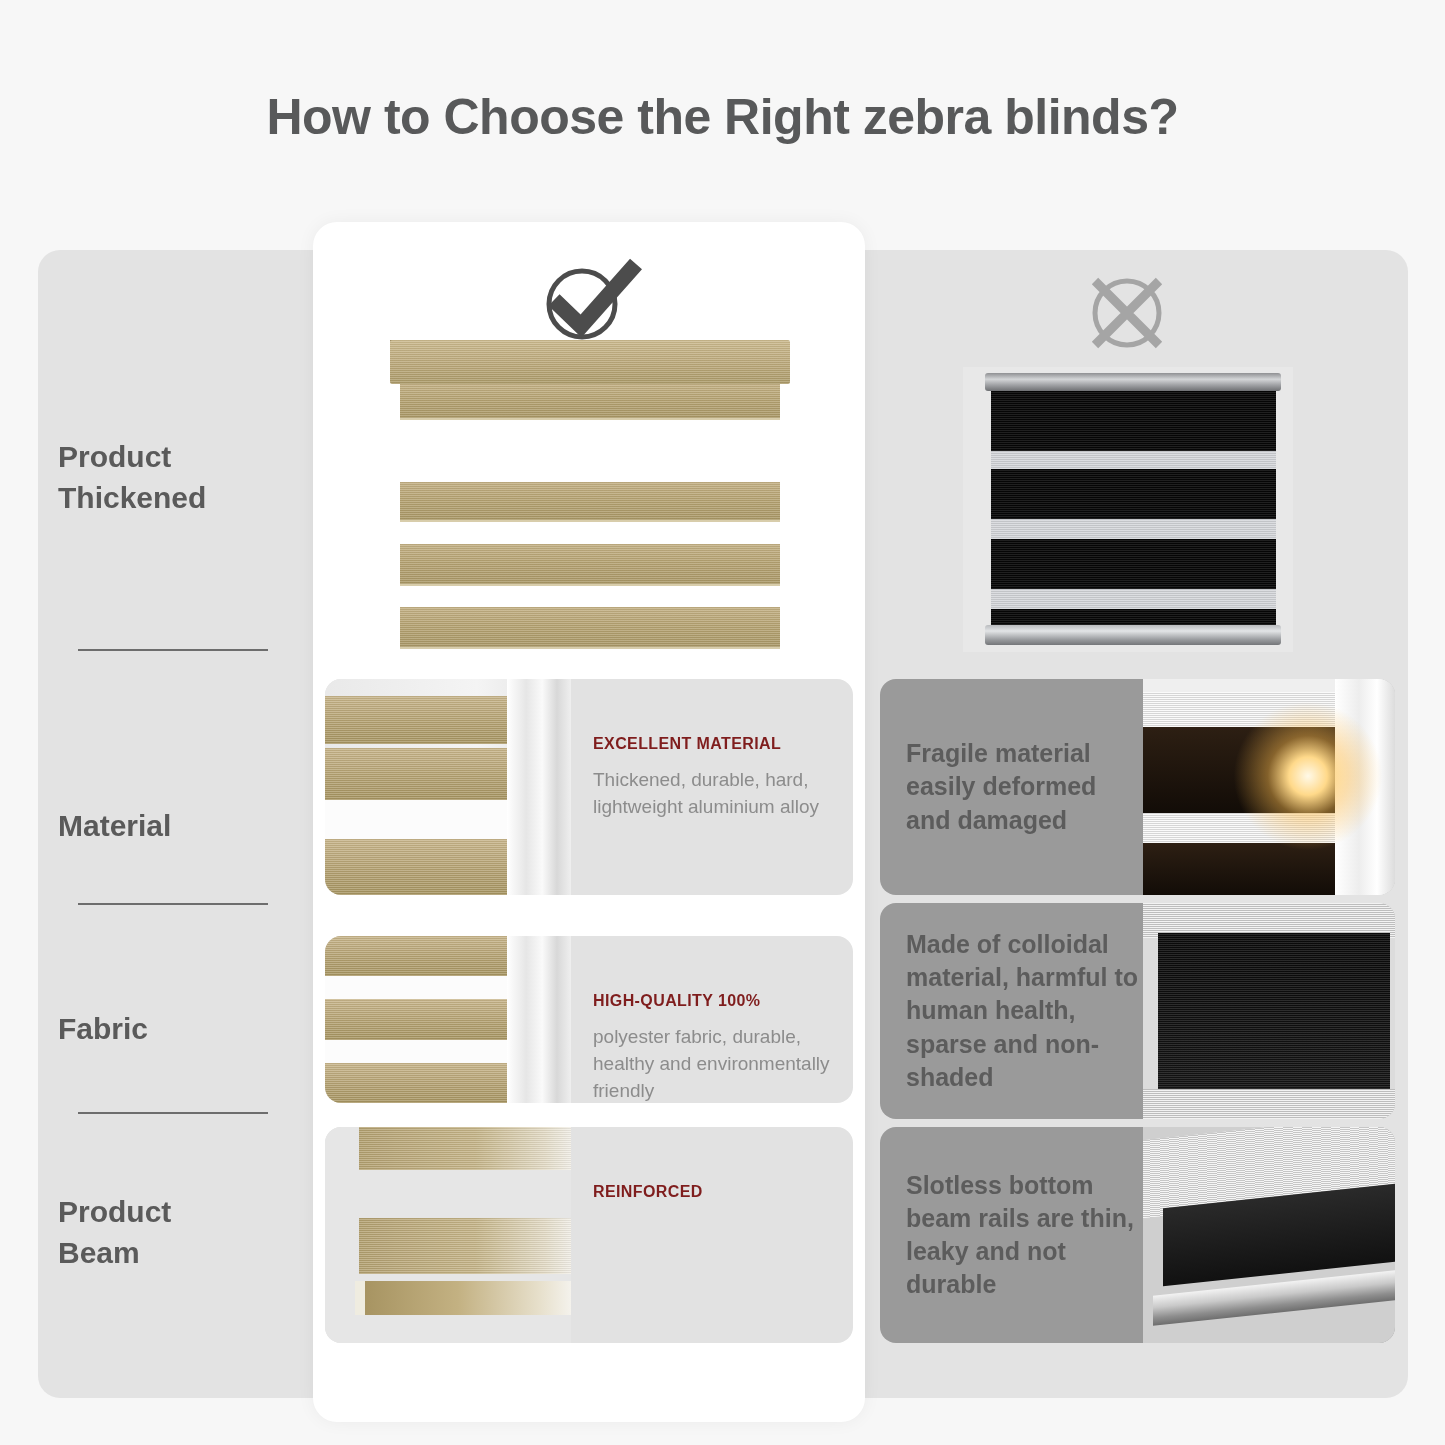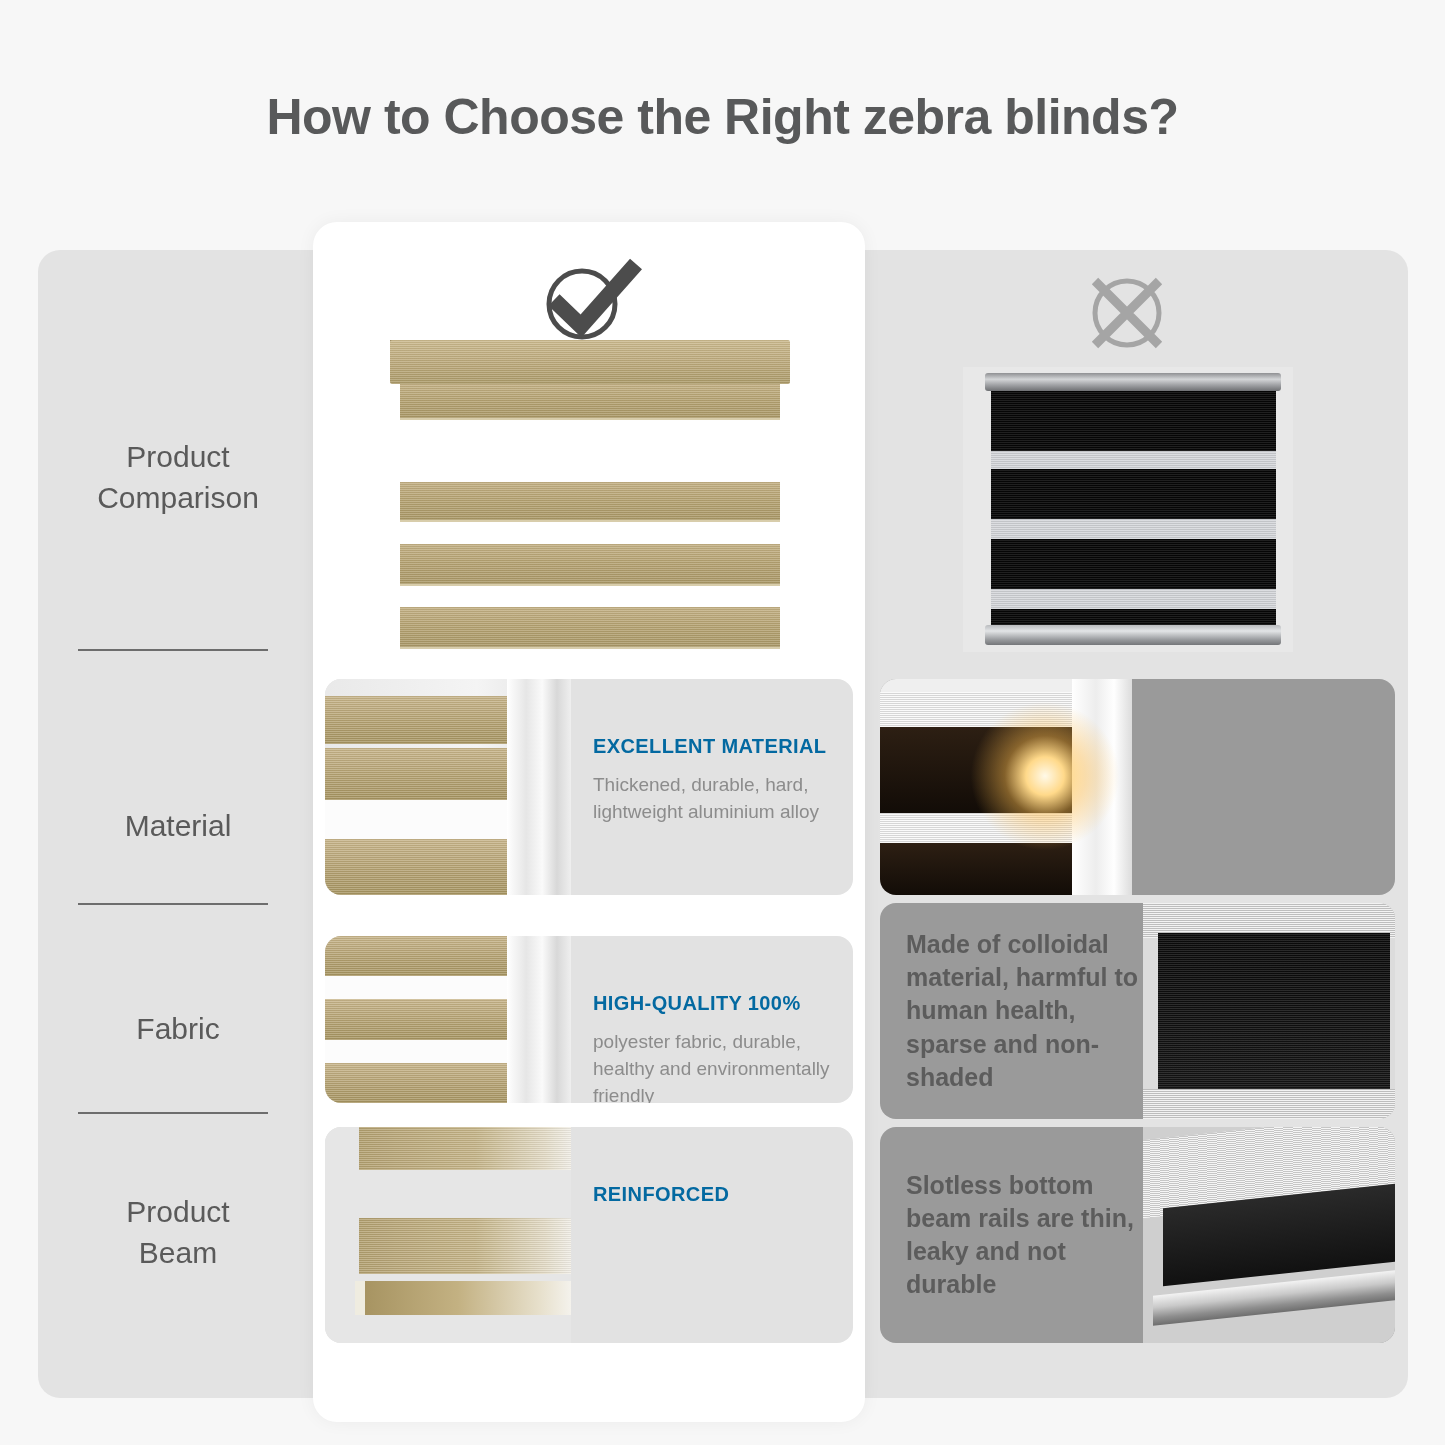--- a/index.html
+++ b/index.html
@@ -31,22 +31,22 @@
   #good-card {
     position: absolute; left: 313px; top: 222px;
     width: 552px; height: 1200px;
     background: #ffffff; border-radius: 24px;
     box-shadow: 0 0 18px rgba(0,0,0,0.05);
   }
 
   
   .row-label {
     position: absolute; left: 58px; width: 240px;
-    text-align: center;
-    font-size: 30px; font-weight: normal; color: #5a5a5a;
+    text-align: left;
+    font-size: 30px; font-weight: bold; color: #5a5a5a;
     line-height: 1.35;
   }
   #lbl-0 { top: 437px; }
   #lbl-1 { top: 770px; margin-top: 36px; }
   #lbl-2 { top: 993px; margin-top: 16px; }
   #lbl-3 { top: 1192px; }
 
   .divider {
     position: absolute; left: 78px; width: 190px; height: 2px;
     background: #6d6d6d;
@@ -135,21 +135,21 @@
   #good-feat-0 { top: 679px; height: 216px; }
   #good-feat-1 { top: 936px; height: 167px; }
   #good-feat-2 { top: 1127px; height: 216px; }
   #bad-feat-0  { top: 679px; height: 216px; }
   #bad-feat-1  { top: 903px; height: 216px; }
   #bad-feat-2  { top: 1127px; height: 216px; }
 
   .feat-photo { position: relative; flex: 0 0 246px; overflow: hidden; }
   .feat-text { flex: 1; padding: 56px 0 0 22px; }
   .feat-title {
-    font-size: 20px; font-weight: bold; color: #0369a1;
+    font-size: 16px; font-weight: bold; color: #7f1d1d;
     letter-spacing: 0.4px; margin-bottom: 14px;
   }
   .feat-desc {
     font-size: 19px; color: #8c8c8c; line-height: 1.42;
     max-width: 262px;
   }
 
   .bad-text {
     flex: 1; padding: 0 0 0 26px;
     display: flex; align-items: center;
@@ -253,21 +253,21 @@
 <div id="stage">
 
   <div id="title">How to Choose the Right zebra blinds?</div>
 
   <div id="board"></div>
 
   <div id="good-card"></div>
 
   <div class="row-label" id="lbl-0">
     <div>Product</div>
-    <div>Comparison</div>
+    <div>Thickened</div>
   </div>
   <div class="row-label" id="lbl-1">
     <div>Material</div>
   </div>
   <div class="row-label" id="lbl-2">
     <div>Fabric</div>
   </div>
   <div class="row-label" id="lbl-3">
     <div>Product</div>
     <div>Beam</div>
@@ -340,20 +340,23 @@
       <div class="bb-slat" style="top:0;height:20%"></div>
       <div class="bb-slat" style="top:42%;height:26%"></div>
       <div class="bb-bar"></div>
     </div>
     <div class="feat-text">
       <div class="feat-title">REINFORCED</div>
     </div>
   </div>
 
   <div class="feat-card bad-feat" id="bad-feat-0">
+    <div class="bad-text">
+      <div class="bad-line">Fragile material easily deformed and damaged</div>
+    </div>
     <div class="bad-photo">
       <div class="sun-photo">
         <div class="sp-light" style="top:6%;height:16%"></div>
         <div class="sp-dark" style="top:22%;height:40%"></div>
         <div class="sp-light" style="top:62%;height:14%"></div>
         <div class="sp-dark" style="top:76%;height:24%"></div>
         <div class="sp-frame"></div>
         <div class="sp-flare" style="left:90px;top:22px"></div>
       </div>
     </div>

